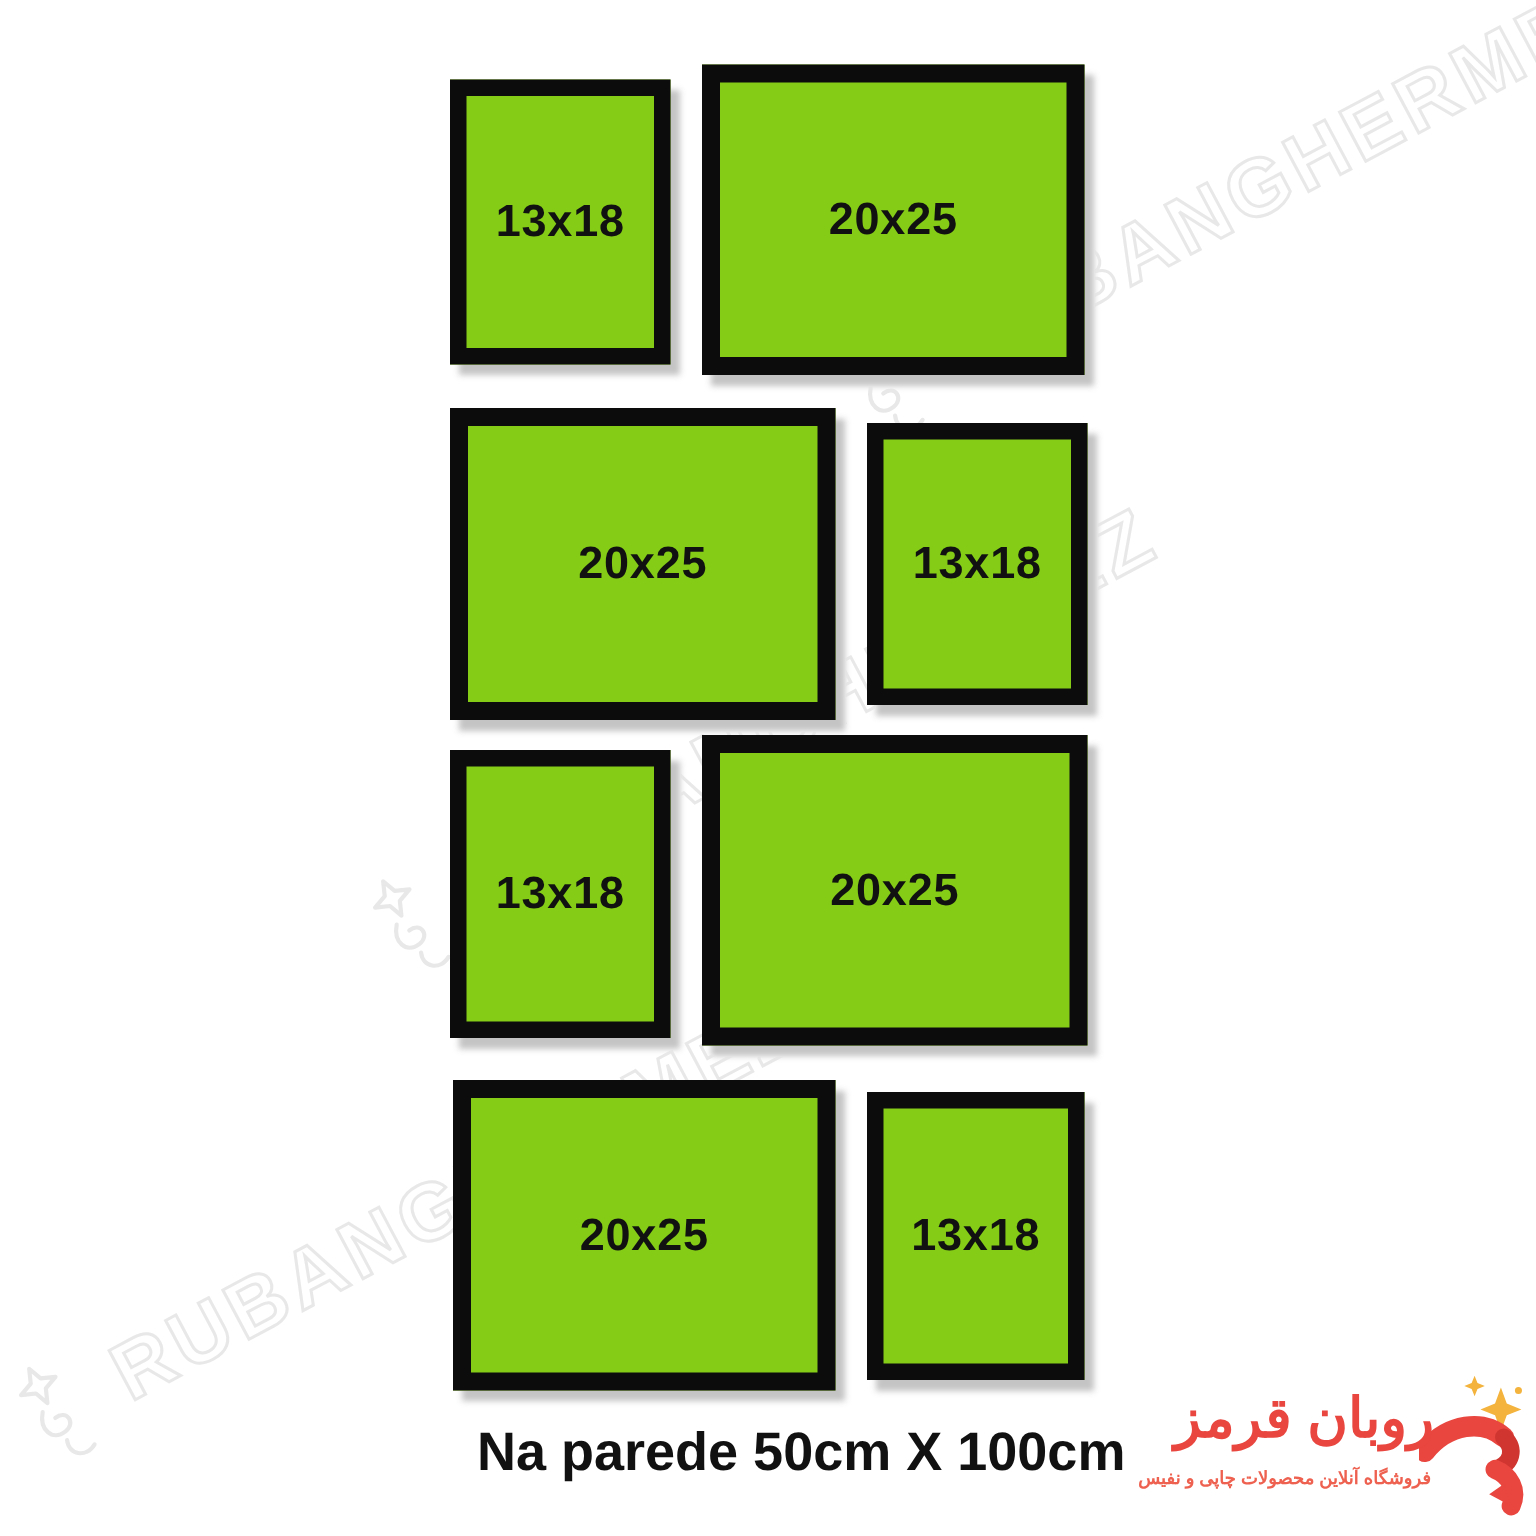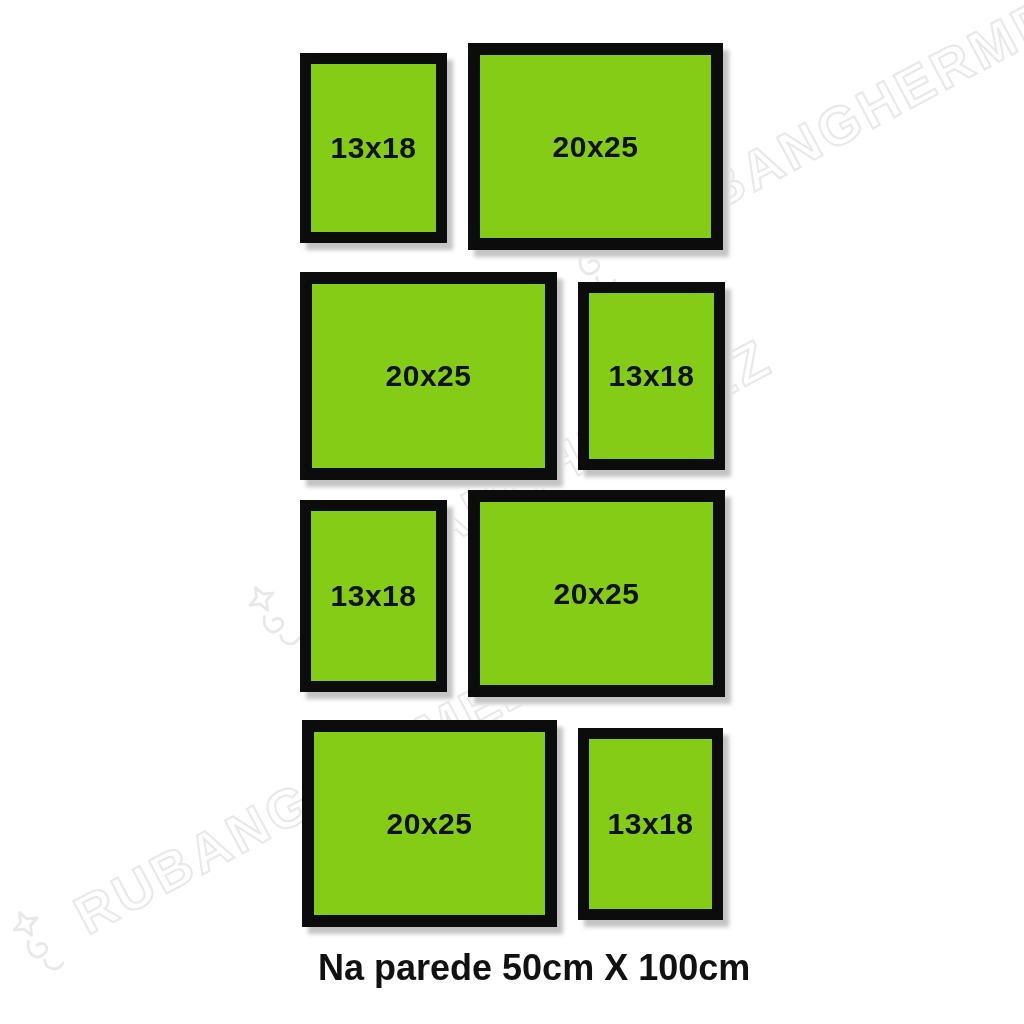--- a/index.html
+++ b/index.html
@@ -124,14 +124,29 @@
 
   <div class="frame f7">
     <span class="label">20x25</span>
   </div>
   <div class="frame f8">
     <span class="label">13x18</span>
   </div>
 
   <div class="caption">Na parede 50cm X 100cm</div>
 
+  <div class="logo">
+    <svg class="logo-art" width="78" height="104" viewBox="0 0 80 104">
+
+      <path d="M38 4 L40 9 L45 11 L40 13 L38 18 L36 13 L31 11 L36 9 Z" fill="#f3b33c"></path>
+      <path d="M56 12 L60 23 L70 27 L60 31 L56 42 L52 31 L42 27 L52 23 Z" fill="#f3b33c"></path>
+      <circle cx="68" cy="14" r="2.4" fill="#f3b33c"></circle>
+
+      <path d="M4 56 C 20 36, 44 34, 58 46" stroke="#e8463f" stroke-width="14" fill="none" stroke-linecap="round"></path>
+      <path d="M58 46 C 66 54, 64 64, 52 68" stroke="#d0352f" stroke-width="12" fill="none" stroke-linecap="round"></path>
+      <path d="M52 68 C 62 72, 68 82, 63 93" stroke="#e8463f" stroke-width="13" fill="none" stroke-linecap="round"></path>
+      <path d="M63 93 L48 85 L58 78 Z" fill="#e8463f"></path>
+    </svg>
+    <div class="logo-title">روبان قرمز</div>
+    <div class="logo-subtitle">فروشگاه آنلاین محصولات چاپی و نفیس</div>
+  </div>
 
 </div>
 
 </body></html>

